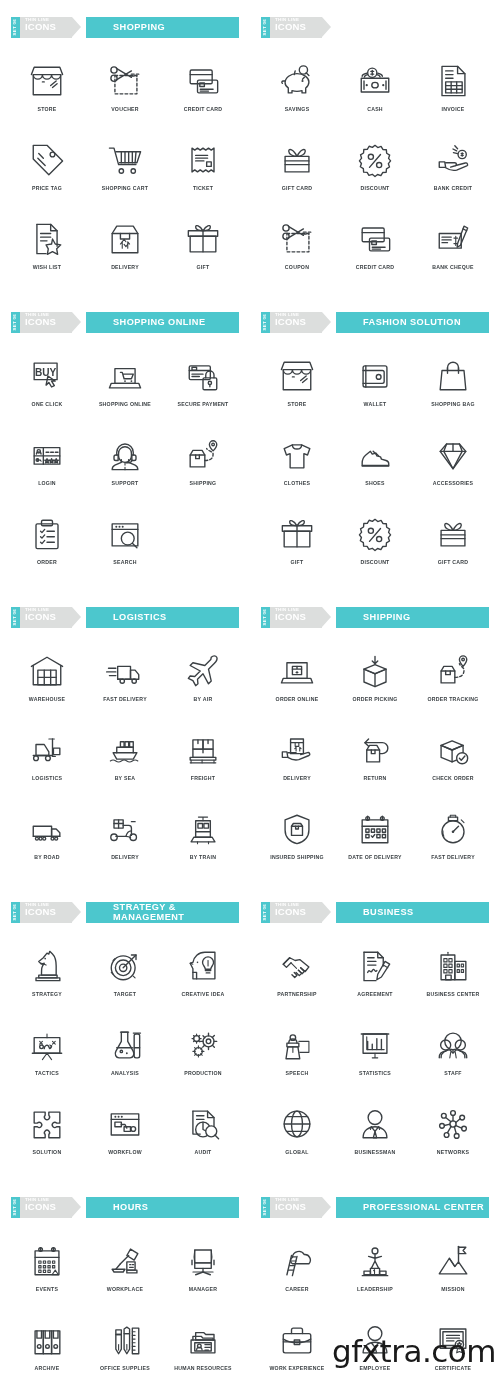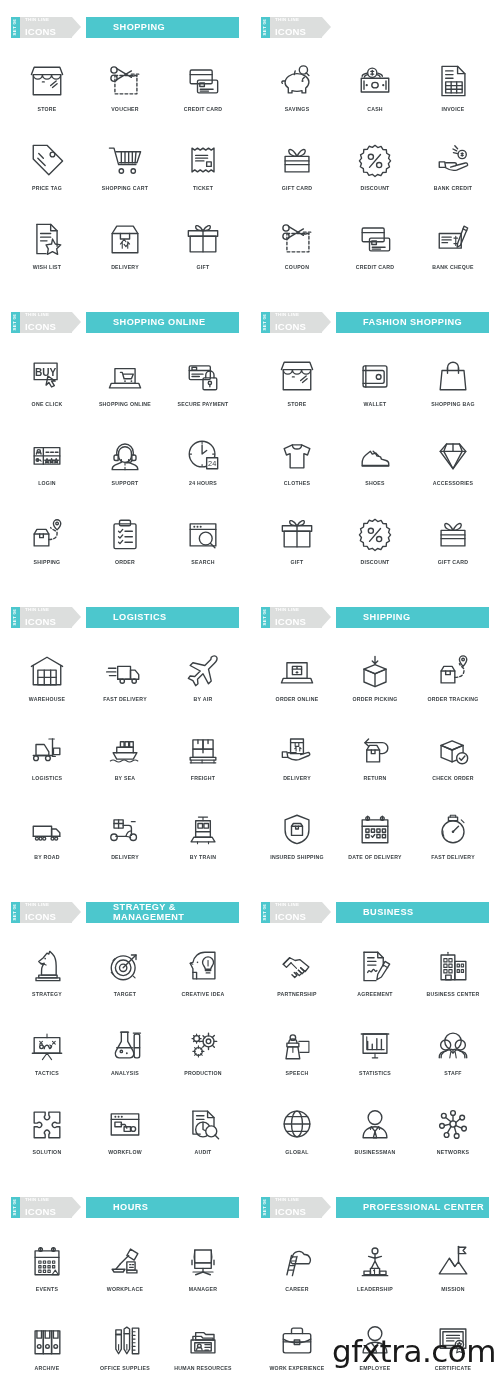--- a/index.html
+++ b/index.html
@@ -46,21 +46,21 @@
     font-size: 4.4px;
     letter-spacing: .3px;
     font-weight: bold;
     transform: rotate(-90deg);
     white-space: nowrap;
     line-height: 1;
   }
   .badge-body {
     background: #dcdedd;
     padding: 1px 10px 1px 5px;
-    display: flex; flex-direction: column; justify-content: space-between;
+    display: flex; flex-direction: column; justify-content: flex-start;
     position: relative;
     min-width: 52px;
   }
   .badge-body:after {
     content: "";
     position: absolute; right: -9px; top: 0;
     width: 0; height: 0;
     border-top: 10.5px solid transparent;
     border-bottom: 10.5px solid transparent;
     border-left: 9px solid #dcdedd;
@@ -458,32 +458,20 @@
                 <path d="M31.5 29.5c0 2-2 3-4.5 3h-2"></path>
                 <path d="M20 29v3l-7 3c-2 1-3 2.5-3 5h28c0-2.5-1-4-3-5l-7-3v-3"></path>
                 <path d="M24 32v8" class="thin dash"></path>
               </svg>
             </div>
             <div class="lbl">SUPPORT</div>
           </div>
           <div class="cell">
             <div class="ico">
               <svg viewBox="0 0 48 48" width="44" height="44">
-                <circle cx="23" cy="23" r="14"></circle>
-                <path d="M23 13v10l5-4"></path>
-                <path d="M23 9.5v2M23 34.5v2M9.5 23h2M34.5 23h2" class="thin"></path>
-                <rect x="28" y="27" width="12" height="12" fill="#fff"></rect>
-                <text x="34" y="36" font-size="8" font-family="Liberation Sans" fill="#3b4044" stroke="none" text-anchor="middle">24</text>
-              </svg>
-            </div>
-            <div class="lbl">24 HOURS</div>
-          </div>
-          <div class="cell">
-            <div class="ico">
-              <svg viewBox="0 0 48 48" width="44" height="44">
                 <path d="M10 24h16v13H10z"></path>
                 <path d="M10 24l3-5h10l3 5"></path>
                 <path d="M16 24v4h4v-4"></path>
                 <path class="dash" d="M26 30c8 0 9-4 9-7s-5-3-7-6"></path>
                 <path d="M31 12.5a4 4 0 1 1 8 0c0 3-4 7-4 7s-4-4-4-7z"></path>
                 <circle cx="35" cy="12.5" r="1.4"></circle>
               </svg>
             </div>
             <div class="lbl">SHIPPING</div>
           </div>
@@ -518,21 +506,21 @@
         <div class="sec-head">
           <div class="badge">
             <div class="badge-set">
               <span>SET 06</span>
             </div>
             <div class="badge-body">
               <div class="badge-thin">THIN LINE</div>
               <div class="badge-icons">ICONS</div>
             </div>
           </div>
-          <div class="sec-title">FASHION SHOPPING</div>
+          <div class="sec-title">FASHION SOLUTION</div>
         </div>
         <div class="grid">
           <div class="cell">
             <div class="ico">
               <svg viewBox="0 0 48 48" width="44" height="44">
                 <path d="M9 17h30v22H9z"></path>
                 <path d="M7 17l3-8h28l3 8"></path>
                 <path d="M9 17a5 5 0 0 0 10 0 5 5 0 0 0 10 0 5 5 0 0 0 10 0"></path>
                 <path d="M28 29l6-5M30 31l5-4"></path>
                 <path d="M19 25h2"></path>

